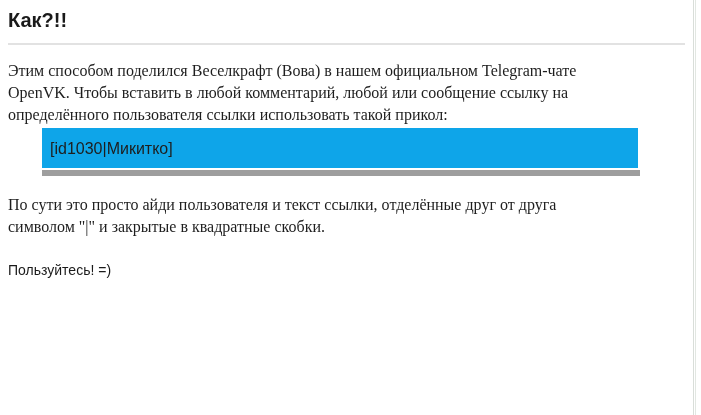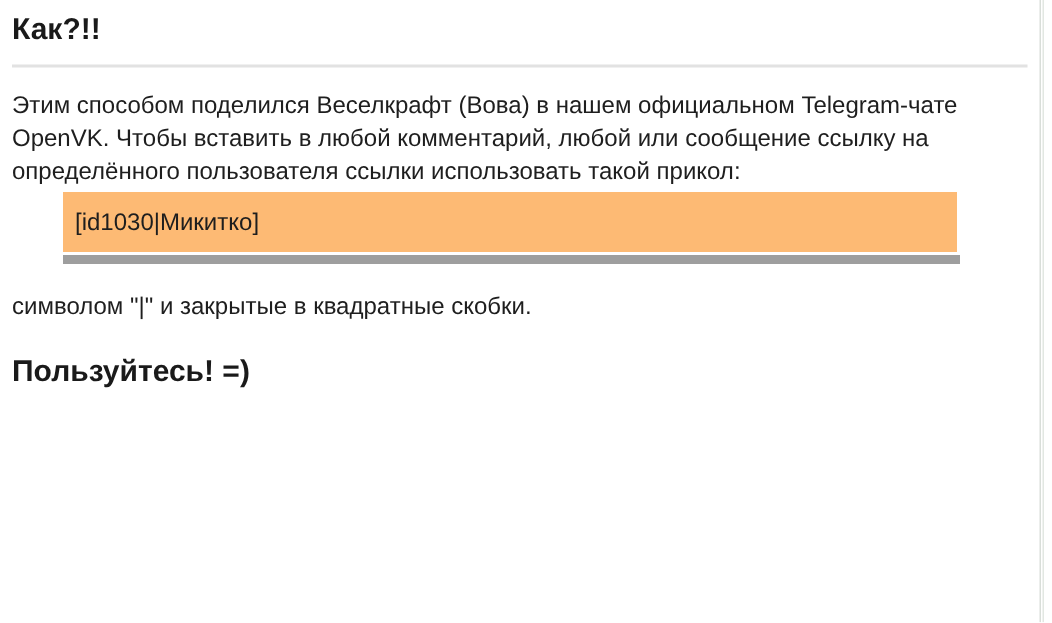--- a/index.html
+++ b/index.html
@@ -44,44 +44,45 @@
   .divider {
     height: 2px;
     background: #e2e2e2;
     border: none;
     margin: 11px 0 0 0;
   }
   .para {
     margin: 15px 0 0 0;
     font-size: 16px;
     line-height: 22px;
+    font-family: Liberation Serif, serif;
   }
   .para .line { white-space: nowrap; }
   .para.second { margin-top: 18px; }
   .code-block {
     margin: 2px 0 0 34px;
     width: 596px;
-    background: #fdba74;
+    background: #0ea5e9;
     padding: 10px 8px 9px 8px;
     font-size: 16px;
     line-height: 21px;
     overflow: hidden;
     white-space: nowrap;
   }
   .code-scrollbar {
     margin: 2px 0 0 34px;
     width: 598px;
     height: 6px;
     background: #9e9e9e;
   }
   .closing {
     margin: 22px 0 0 0;
-    font-size: 20px;
+    font-size: 14px;
     line-height: 20px;
-    font-weight: bold;
+    font-weight: normal;
     color: #1a1a1a;
   }
 </style>
 </head>
 <body>
 
 <div class="viewport">
   <div class="content">
 
     <h1 class="page-title">Как?!!</h1>
@@ -94,20 +95,21 @@
       <div class="line">определённого пользователя ссылки использовать такой прикол:</div>
     </div>
 
     <div class="code-block">
       <span>[id1030|Микитко]</span>
     </div>
 
     <div class="code-scrollbar"></div>
 
     <div class="para second">
+      <div class="line">По сути это просто айди пользователя и текст ссылки, отделённые друг от друга</div>
       <div class="line">символом "|" и закрытые в квадратные скобки.</div>
     </div>
 
     <div class="closing">Пользуйтесь! =)</div>
 
   </div>
 
   <div class="vline inner"></div>
   <div class="vline outer"></div>
 </div>

